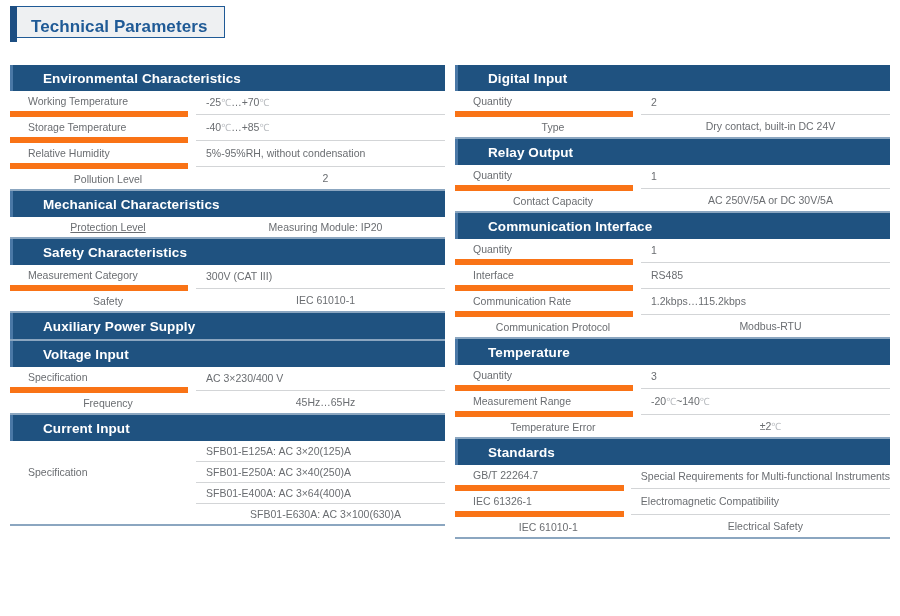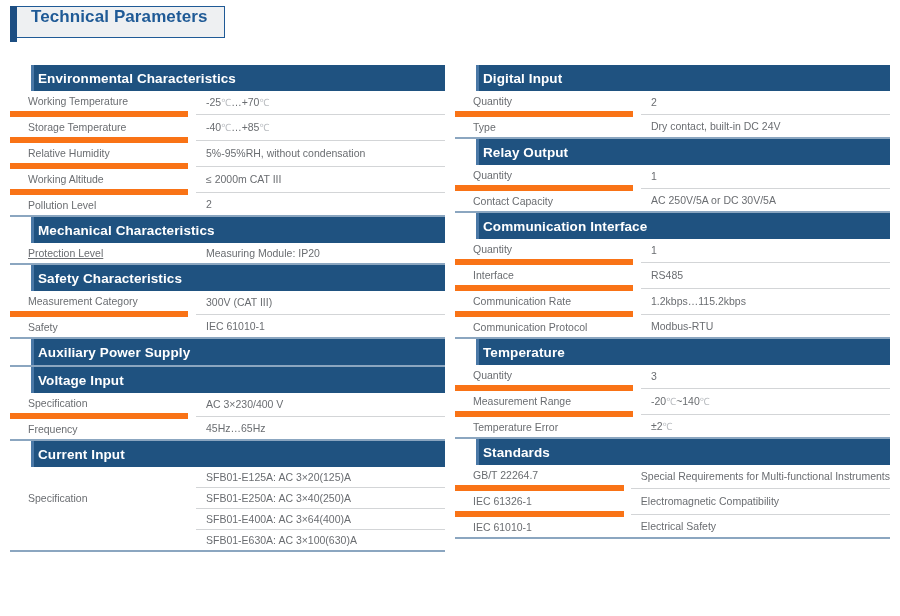--- a/index.html
+++ b/index.html
@@ -35,21 +35,21 @@
     position: absolute;
     left: 7px;
     top: 0;
     height: 32px;
     box-sizing: border-box;
     background: #eef0f2;
     border: 1px solid #1f5a96;
     border-left: none;
     padding: 0 16px 0 14px;
     display: flex;
-    align-items: flex-start;
+    align-items: flex-end;
   }
   #title-text {
     font-size: 17px;
     font-weight: bold;
     color: #1f5a96;
     letter-spacing: .1px;
     white-space: nowrap;
   }
 
   
@@ -67,23 +67,22 @@
   }
   .block:last-child { border-bottom: 2px solid #8ba6c0; }
 
   
   .sec-head {
     background: #1f5280;
     border-left: 3px solid #4a78a6;
     height: 26px;
     display: flex;
     align-items: center;
-    padding-left: 4px;
+    padding-left: 30px;
     box-sizing: border-box;
-    margin-left: 21px;
   }
   .sec-head-text {
     color: #ffffff;
     font-size: 13.5px;
     font-weight: bold;
     letter-spacing: .1px;
     white-space: nowrap;
   }
 
   
@@ -99,21 +98,21 @@
     padding: 0;
     white-space: nowrap;
   }
   .cell-label { width: 160px; padding-left: 18px; }
   .cell-value { padding-left: 10px; }
 
   
   .row .cell-label { border-bottom: 6px solid #f97316; }
   .row .cell-value { border-bottom: 1px solid #d3d5d7; }
   .row:last-child .cell-label,
-  .row:last-child .cell-value { border-bottom: none; }
+  .row:last-child .cell-value { border-bottom: none; text-align: center; }
 
   .gapcol { display: table-cell; width: 8px; }
 
   
   #col-right .cell-label { width: 160px; }
 
   .deg {
     color: #b9bcc0;
     font-size: 10px;
   }
@@ -143,25 +142,20 @@
           <div class="cell-label">Storage Temperature</div>
           <div class="gapcol"></div>
           <div class="cell-value">-40<span class="deg">℃</span>…+85<span class="deg">℃</span></div>
         </div>
         <div class="row">
           <div class="cell-label">Relative Humidity</div>
           <div class="gapcol"></div>
           <div class="cell-value">5%-95%RH, without condensation</div>
         </div>
         <div class="row">
-          <div class="cell-label">Working Altitude</div>
-          <div class="gapcol"></div>
-          <div class="cell-value">≤ 2000m CAT III</div>
-        </div>
-        <div class="row">
           <div class="cell-label">Pollution Level</div>
           <div class="gapcol"></div>
           <div class="cell-value">2</div>
         </div>
       </div>
     </div>
     <div class="block">
       <div class="sec-head">
         <span class="sec-head-text">Mechanical Characteristics</span>
       </div>

